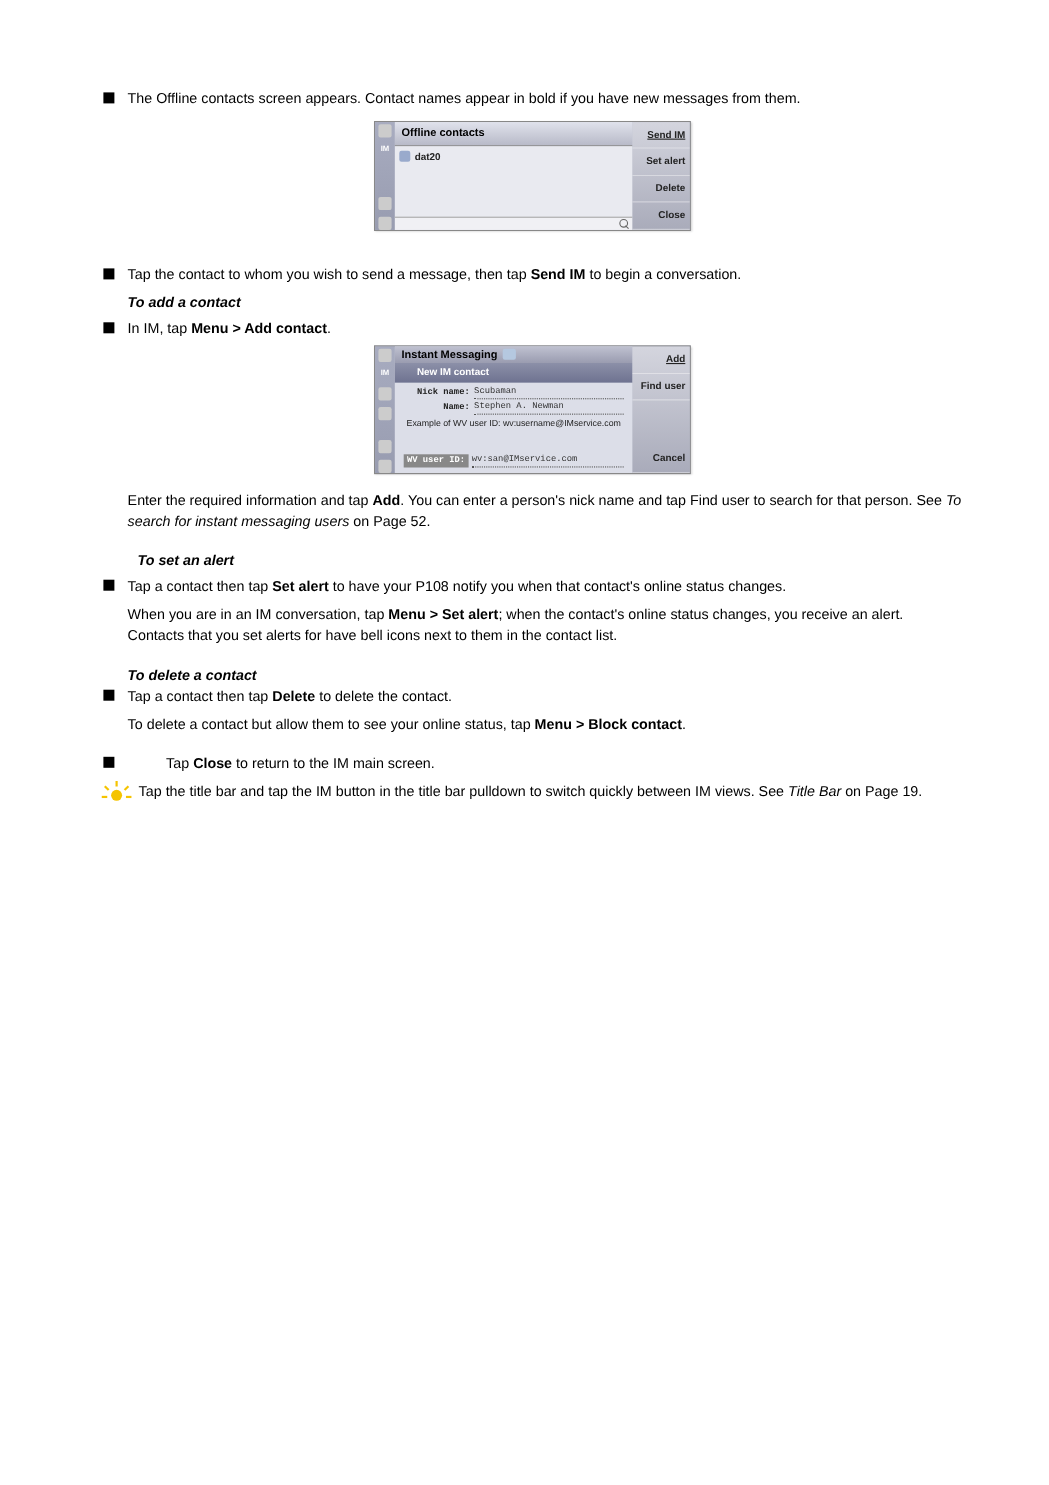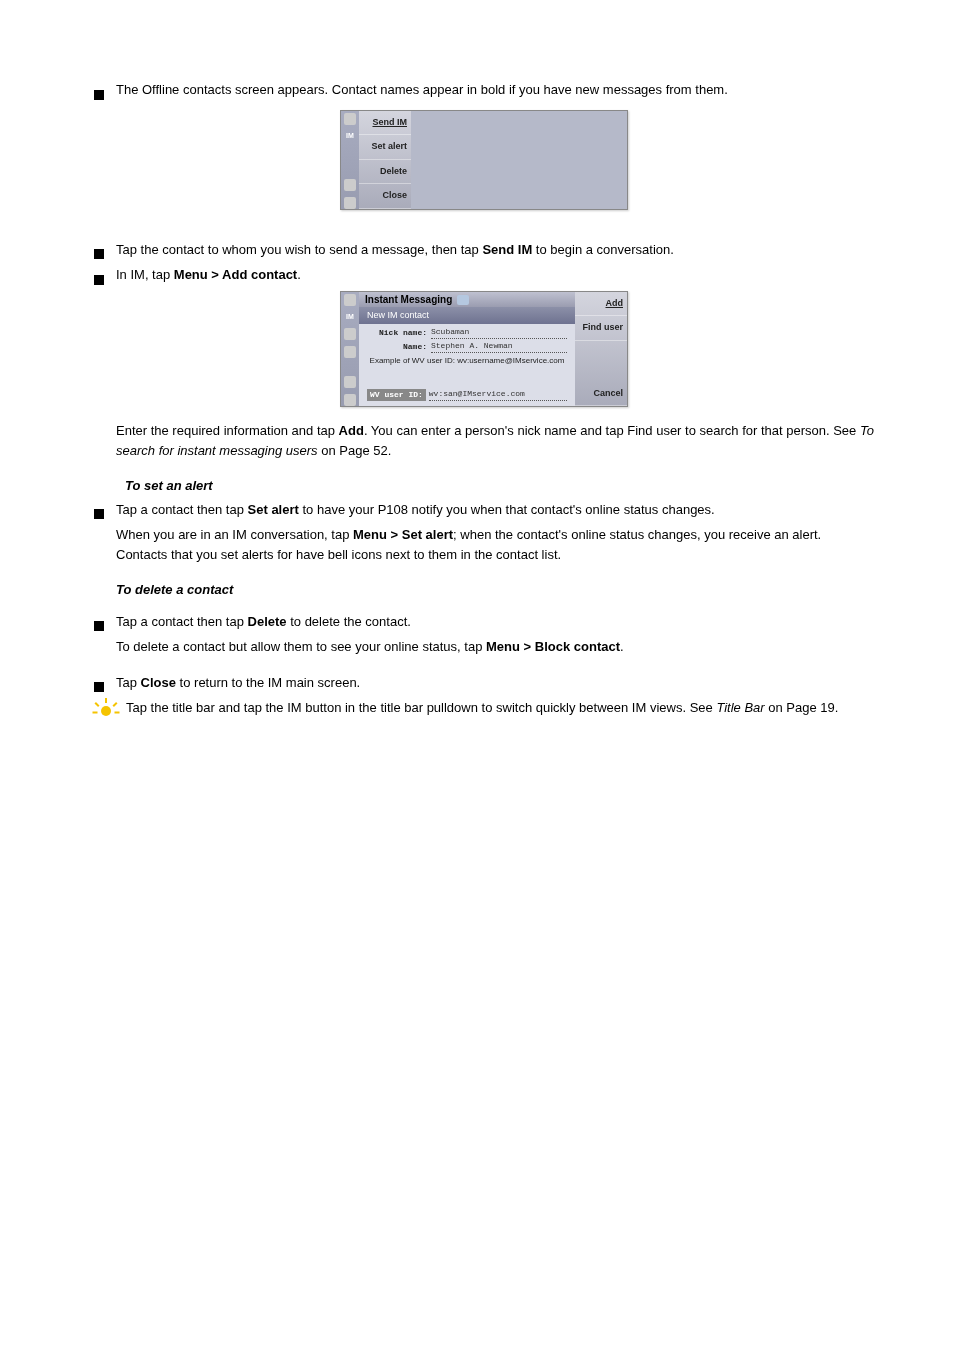--- a/index.html
+++ b/index.html
@@ -11,21 +11,21 @@
     color: #000;
     font-size: 13px;
     line-height: 1.5;
     position: relative;
   }
   .content {
     padding: 80px 80px 40px 94px;
   }
   .bullet-row {
     display: flex;
-    align-items: flex-end;
+    align-items: flex-start;
     margin-bottom: 6px;
   }
   .bullet {
     width: 10px;
     height: 10px;
     background: #000;
     flex-shrink: 0;
     margin-right: 12px;
     margin-top: 4px;
   }
@@ -148,23 +148,23 @@
     display:inline-block;
     width:12px;height:10px;
     background:#b5c8e0;
     border-radius:2px;
     vertical-align: middle;
     margin-left: 2px;
   }
   .ss2-subheader {
     background: linear-gradient(180deg,#8c90a8,#6e7290);
     color: #fff;
-    font-weight: normal;
+    font-weight: bold;
     font-size: 9px;
-    padding: 2px 8px;
+    padding: 2px 20px;
   }
   .ss2-body {
     background: #dcdee8;
     padding: 2px 8px 4px 8px;
     font-size: 8px;
     color: #222;
   }
   .field-row { display:flex; align-items:flex-end; margin-bottom:1px;font-family:Liberation Mono, monospace;}
   .field-label { font-weight:bold; width:64px; text-align:right; padding-right:4px;}
   .field-val { flex:1; border-bottom:1px dotted #555; color:#333; font-size:8px;}
@@ -225,36 +225,51 @@
 
   <div class="screenshot-wrap">
     <div class="app-screenshot">
       <div class="ss-left">
         <div class="ico"></div>
         <div class="lbl">IM</div>
         <div style="flex:1"></div>
         <div class="ico"></div>
         <div class="ico"></div>
       </div>
+      <div class="ss-main">
+        <div class="ss-header">Offline contacts</div>
+        <div class="ss-list">
+          <div class="ss-list-item">
+            <div class="person-ico"></div>
+            <span>dat20</span>
+          </div>
+        </div>
+        <div class="ss-search">
+          <div class="mag"></div>
+        </div>
+      </div>
       <div class="ss-right">
         <div class="btn primary">Send IM</div>
         <div class="btn">Set alert</div>
         <div class="btn">Delete</div>
         <div class="btn">Close</div>
       </div>
     </div>
   </div>
 
   <div class="bullet-row">
     <div class="bullet"></div>
     <div class="bullet-text">
       <span>Tap the contact to whom you wish to send a message, then tap </span><b>Send IM</b><span> to begin a conversation.</span>
     </div>
   </div>
 
+  <div style="margin-left:22px;margin-bottom:4px;">
+    <b class="italic">To add a contact</b>
+  </div>
 
   <div class="bullet-row">
     <div class="bullet"></div>
     <div class="bullet-text">
       <span>In IM, tap </span><b>Menu &gt; Add contact</b><span>.</span>
     </div>
   </div>
 
   <div class="screenshot-wrap" style="margin-top:4px;margin-bottom:14px;">
     <div class="app-screenshot">
@@ -309,35 +324,35 @@
   <div class="bullet-row">
     <div class="bullet"></div>
     <div class="bullet-text">
       <span>Tap a contact then tap </span><b>Set alert</b><span> to have your P108 notify you when that contact's online status changes.</span>
     </div>
   </div>
   <div class="indented-block">
     <span>When you are in an IM conversation, tap </span><b>Menu &gt; Set alert</b><span>; when the contact's online status changes, you receive an alert. Contacts that you set alerts for have bell icons next to them in the contact list.</span>
   </div>
 
-  <div style="margin-left:22px;margin-bottom:12px;margin-top:16px;">
+  <div style="margin-left:22px;margin-bottom:0;margin-top:16px;">
     <b class="italic">To delete a contact</b>
   </div>
 
   <div class="bullet-row">
     <div class="bullet"></div>
     <div class="bullet-text">
       <span>Tap a contact then tap </span><b>Delete</b><span> to delete the contact.</span>
     </div>
   </div>
   <div class="indented-block">
     <span>To delete a contact but allow them to see your online status, tap </span><b>Menu &gt; Block contact</b><span>.</span>
   </div>
 
-  <div class="bullet-row" style="margin-top:16px;">
+  <div class="bullet-row" style="margin-top:16px;gap:35px;">
     <div class="bullet"></div>
     <div class="bullet-text">
       <span>Tap </span><b>Close</b><span> to return to the IM main screen.</span>
     </div>
   </div>
 
   <div class="tip-row">
     <div class="tip-icon">
       <div class="ray r1"></div>
         <div class="ray r2"></div>

